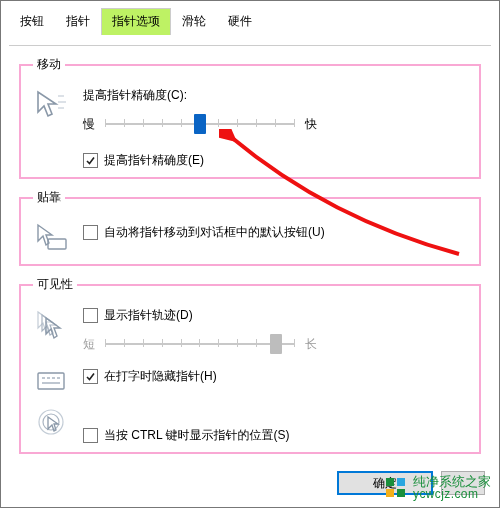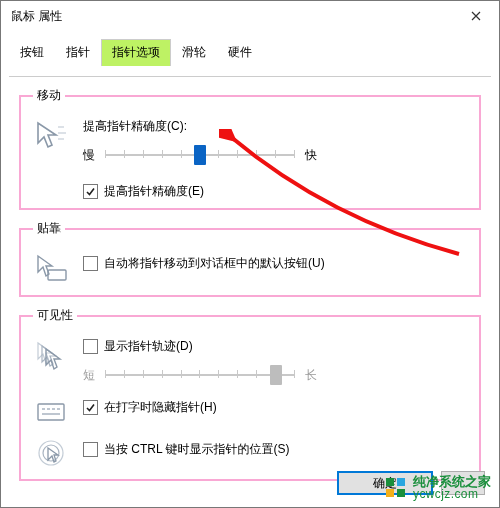--- a/index.html
+++ b/index.html
@@ -32,36 +32,28 @@
   .checkbox .box{width:13px;height:13px;border:1px solid #777;display:flex;align-items:center;justify-content:center;background:#fff}
   .checkbox.checked .box svg{display:block}
   .checkbox .box svg{display:none;width:11px;height:11px;color:#222}
   .buttons{position:absolute;right:14px;bottom:12px;display:flex;gap:8px}
   .btn{min-width:70px;height:22px;border:1px solid #adadad;background:#e1e1e1;font-size:12px;display:flex;align-items:center;justify-content:center;padding:0 12px}
   .btn.default{border-color:#0078d7;box-shadow:inset 0 0 0 1px #0078d7}
   .annot-arrow{position:absolute;pointer-events:none;z-index:50}
   .watermark{position:absolute;right:8px;bottom:6px;display:flex;align-items:center;gap:6px;z-index:40}
   .watermark .wm-icon{width:22px;height:22px}
   .watermark .wm-text{display:flex;flex-direction:column;line-height:1.05}
-  .watermark .wm-text .t1{font-size:13px;color:#1a8f3c;font-weight:700}
+  .watermark .wm-text .t1{font-size:13px;color:#1a8f3c;font-weight:400}
   .watermark .wm-text .t2{font-size:12px;color:#1a8f3c;letter-spacing:0.4px}
 </style>
 </head>
 <body>
 
 <div class="window">
 
-  <div class="titlebar">
-    <span class="title">鼠标 属性</span>
-    <div class="close">
-      <svg viewBox="0 0 10 10">
-          <path d="M1 1 L9 9 M9 1 L1 9" stroke="currentColor" stroke-width="1.2"></path>
-        </svg>
-    </div>
-  </div>
 
   <div class="tabs">
     <div class="tab">
         <span>按钮</span>
       </div>
     <div class="tab">
         <span>指针</span>
       </div>
     <div class="tab active">
         <span>指针选项</span>
@@ -199,21 +191,21 @@
 
       <div class="row" style="margin-top:6px">
         <div class="bigicon">
           <svg viewBox="0 0 34 34">
               <circle cx="17" cy="17" r="12" fill="none" stroke="#c3ccd6" stroke-width="1.2"></circle>
               <circle cx="17" cy="17" r="8" fill="none" stroke="#a9b4c1" stroke-width="1.2"></circle>
               <path d="M14 12 L14 24 L18 20 L20 26 L22 25 L20 19 L24 19 Z" fill="none" stroke="#8a98a8" stroke-width="1.3"></path>
             </svg>
         </div>
         <div class="stack">
-          <label class="checkbox" style="margin-top:6px">
+          <label class="checkbox" style="margin-top:23px">
             <span class="box"></span>
             <span>当按 CTRL 键时显示指针的位置(S)</span>
           </label>
         </div>
       </div>
 
     </fieldset>
 
   </div>
 

